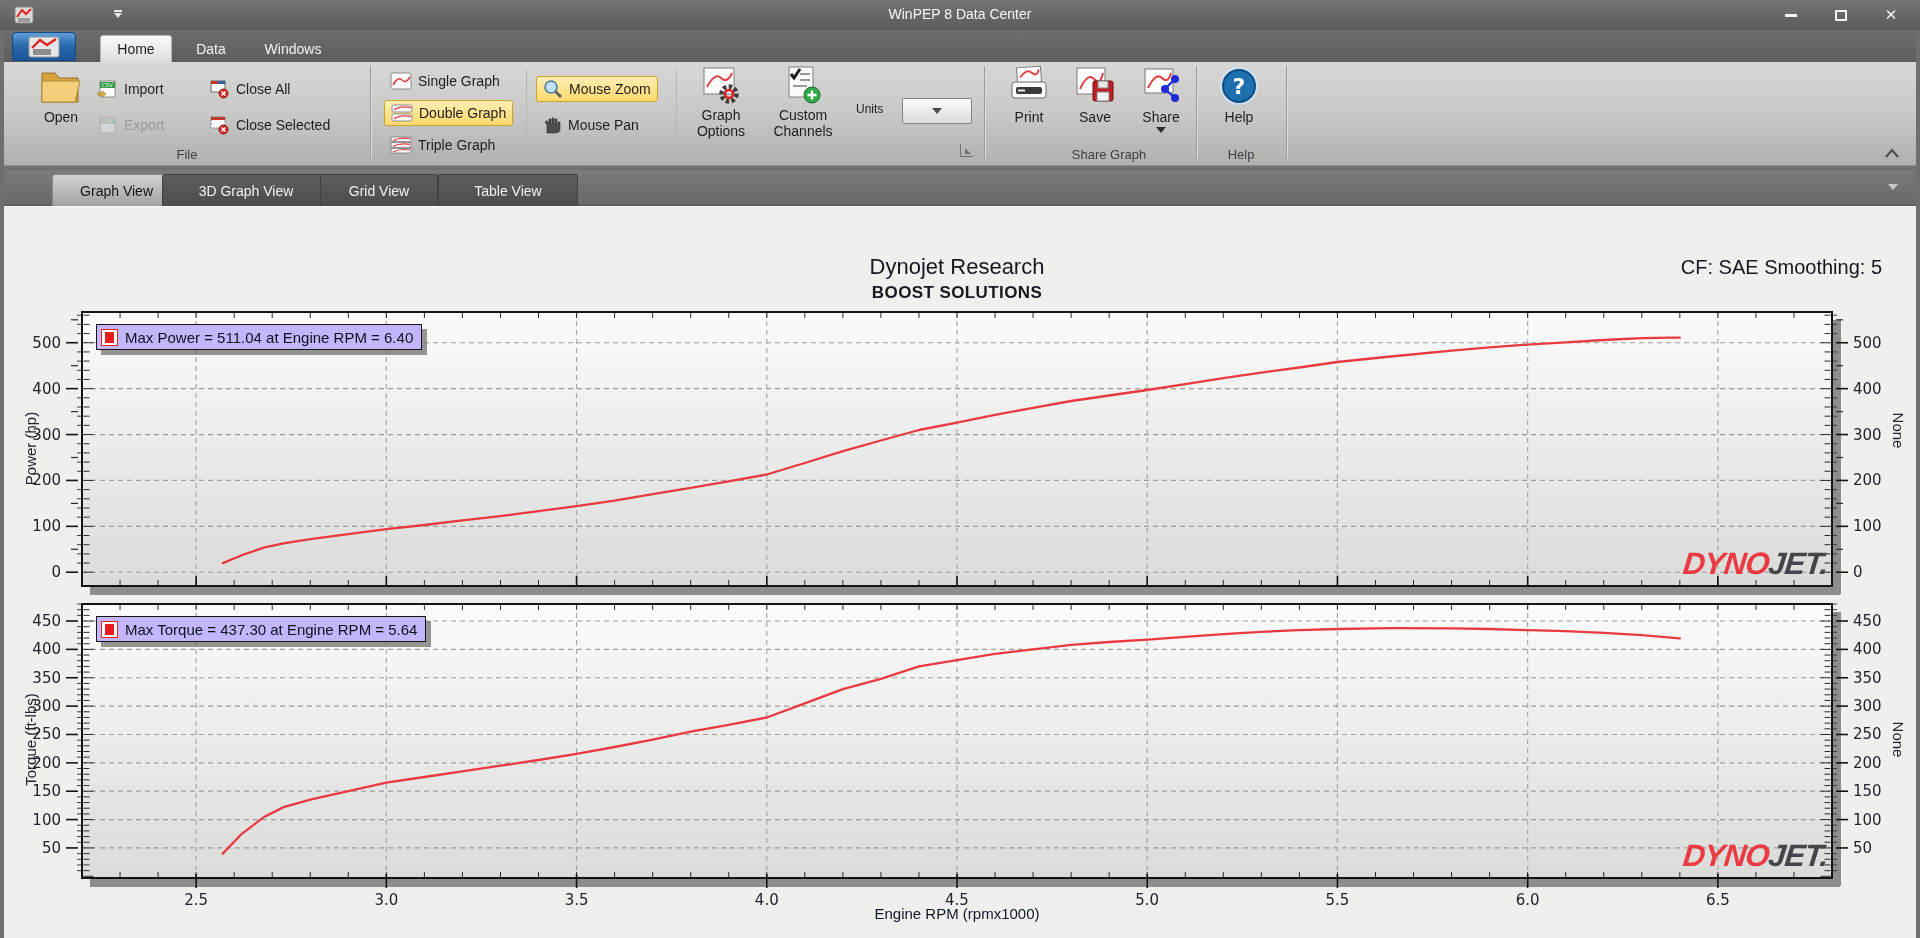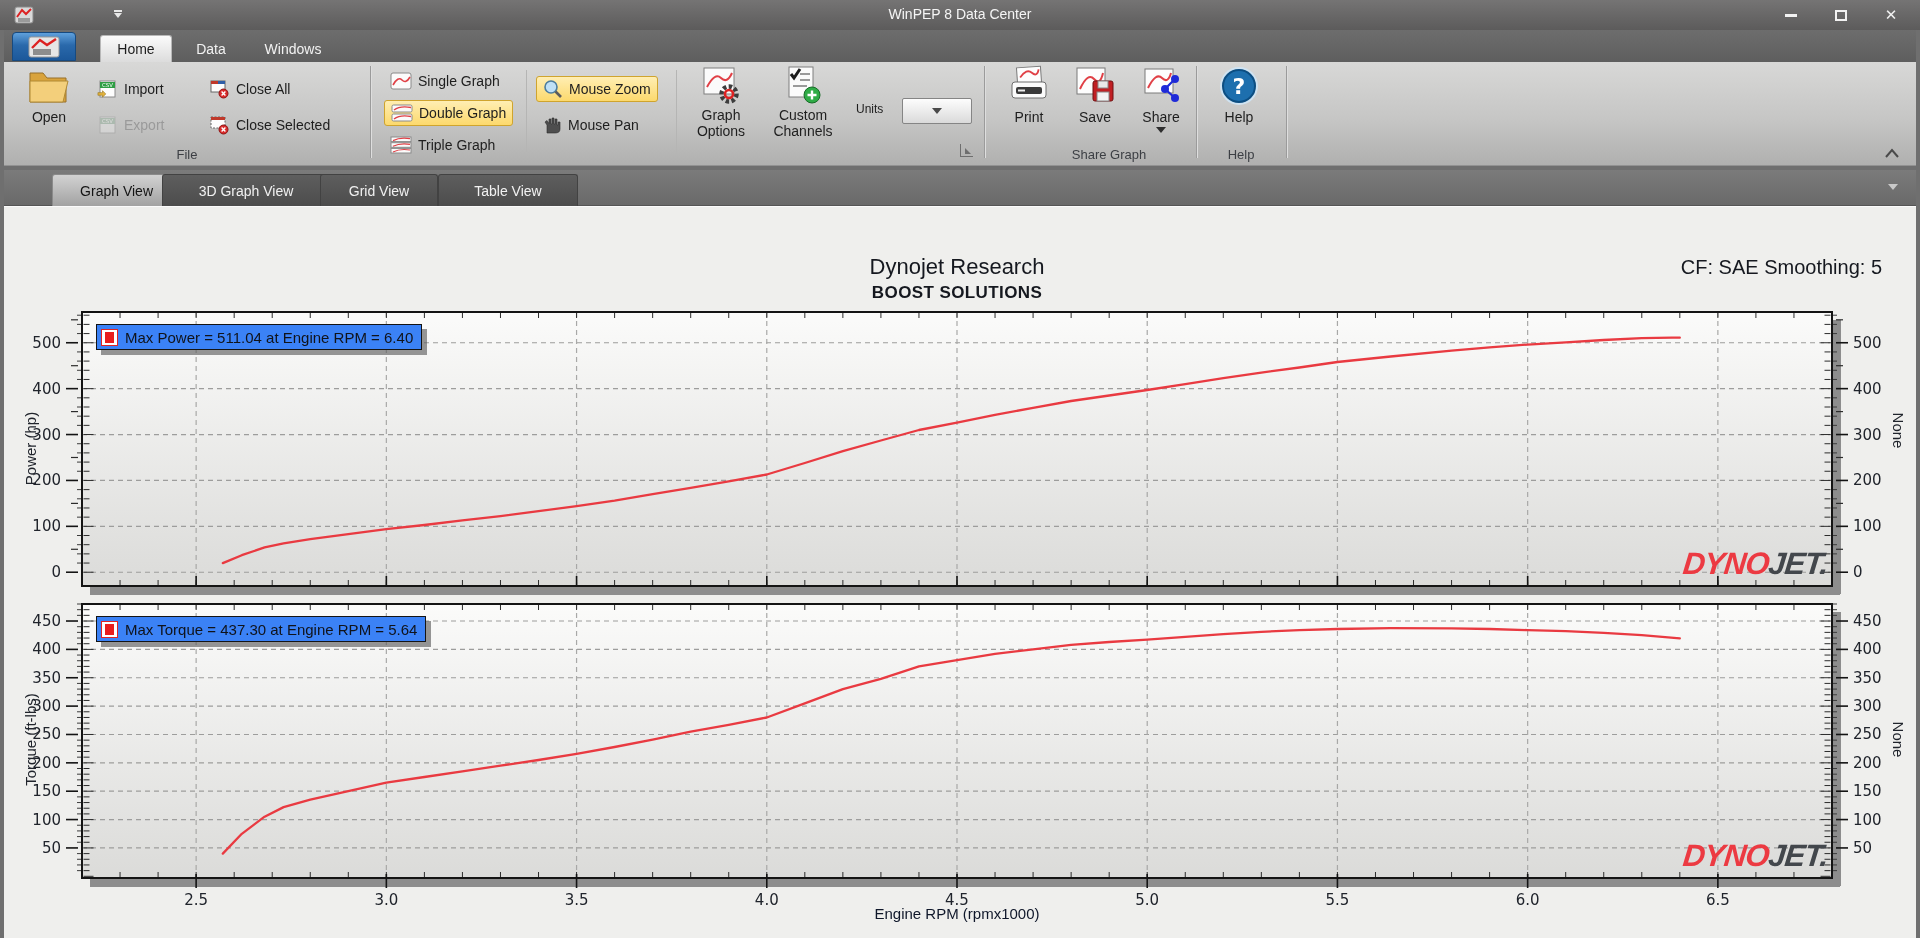--- a/index.html
+++ b/index.html
@@ -73,21 +73,21 @@
   
   .panel { position:absolute; left:4px; top:206px; width:1912px; height:732px;
     background:#efefed; border-top:1px solid #fbfbfb; }
   .gheader-title { position:absolute; left:300px; top:254px; width:1314px; text-align:center;
     font-size:22px; color:#15181f; }
   .gheader-sub { position:absolute; left:300px; top:283px; width:1314px; text-align:center;
     font-size:17px; font-weight:bold; letter-spacing:.4px; color:#15181f; }
   .gheader-cf { position:absolute; right:38px; top:256px; font-size:20px; color:#15181f; }
 
   .chart-svg { position:absolute; left:0; }
-  .legend { position:absolute; height:26px; background:#3b82f6; border:1px solid #141414;
+  .legend { position:absolute; height:26px; background:#c4b5fd; border:1px solid #141414;
     box-shadow:5px 5px 0 rgba(95,95,95,.65); display:flex; align-items:center; padding:0 8px 0 4px; gap:7px; }
   .legend .swatch { width:17px; height:17px; background:#fff; border:1px solid #e02424;
     display:flex; align-items:center; justify-content:center; }
   .legend .swatch i { display:block; width:9px; height:11px; background:#e81d1d; }
   .legend .ltext { font-size:15px; color:#10131a; white-space:nowrap; }
   .vlabel { position:absolute; width:160px; text-align:center; font-size:15px; color:#20242c;
     transform:rotate(-90deg); }
   .vlabel.right { transform:rotate(90deg); }
   .watermark { position:absolute; font-size:31px; font-weight:800; font-style:italic;
     letter-spacing:-1px; transform:skewX(-6deg); white-space:nowrap; }
@@ -142,21 +142,21 @@
       <rect x="4" y="11" width="17" height="8" rx="2" fill="#4c4c4c" stroke="#2d2d2d" transform="rotate(-12 12 15)"></rect>
     </svg>
     <svg class="tr-icon" style="right:12px;" viewBox="0 0 24 24">
       <path d="M12,3 L21,20 L3,20 Z" fill="none" stroke="#9d9d9d" stroke-width="2"></path>
       <circle cx="12" cy="14" r="2.4" fill="#c0392b"></circle>
     </svg>
   </div>
 
   <div class="ribbon">
 
-    <div class="bigbtn" style="left:14px;width:62px;">
+    <div class="bigbtn" style="left:26px;width:62px;">
       <svg width="46" height="42" viewBox="0 0 46 42">
         <path d="M4,8 h13 l4,5 h19 v24 h-36 z" fill="#d9a33c" stroke="#98712a"></path>
         <path d="M4,16 h38 l-5,21 h-33 z" fill="#f3cf7b" stroke="#b08a35"></path>
       </svg>
       <span class="lbl">Open</span>
     </div>
     <div class="smallbtn" style="left:86px;top:14px;">
       <svg width="22" height="20" viewBox="0 0 22 20">
         <rect x="4" y="2" width="15" height="16" fill="#fdfdfd" stroke="#8a8a8a"></rect>
         <rect x="4" y="3" width="15" height="6" fill="#2f9e44"></rect>

